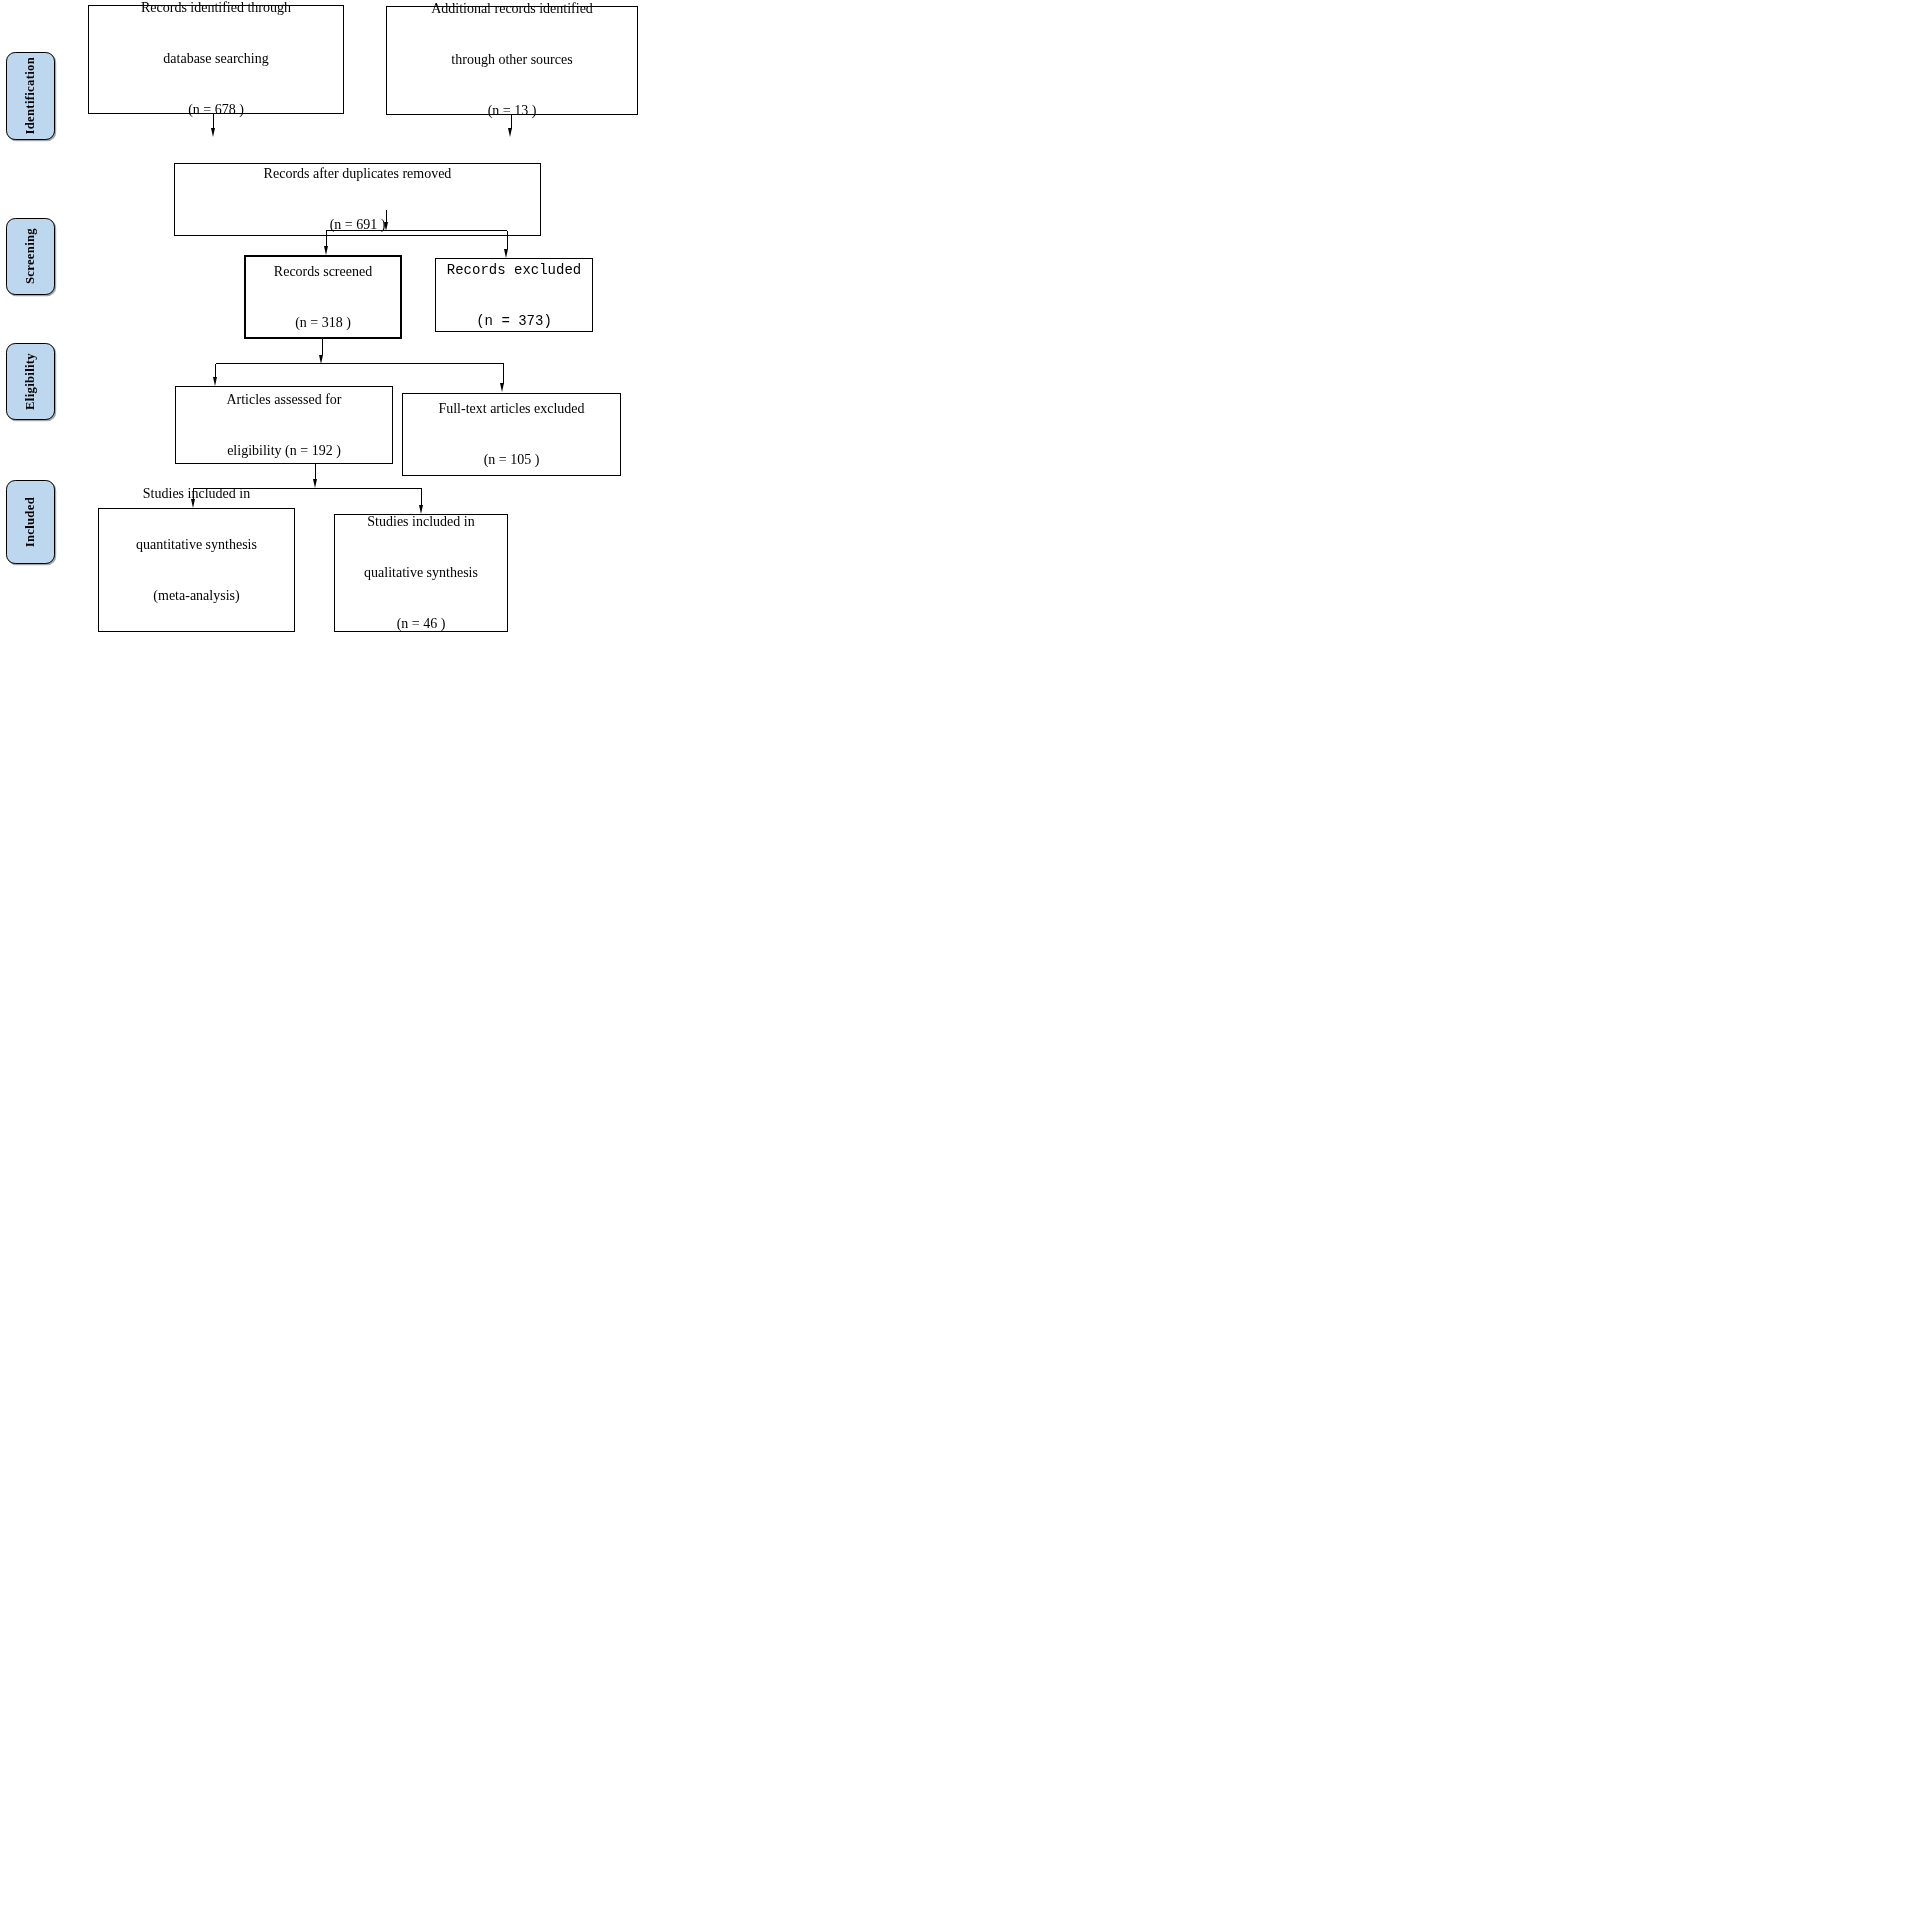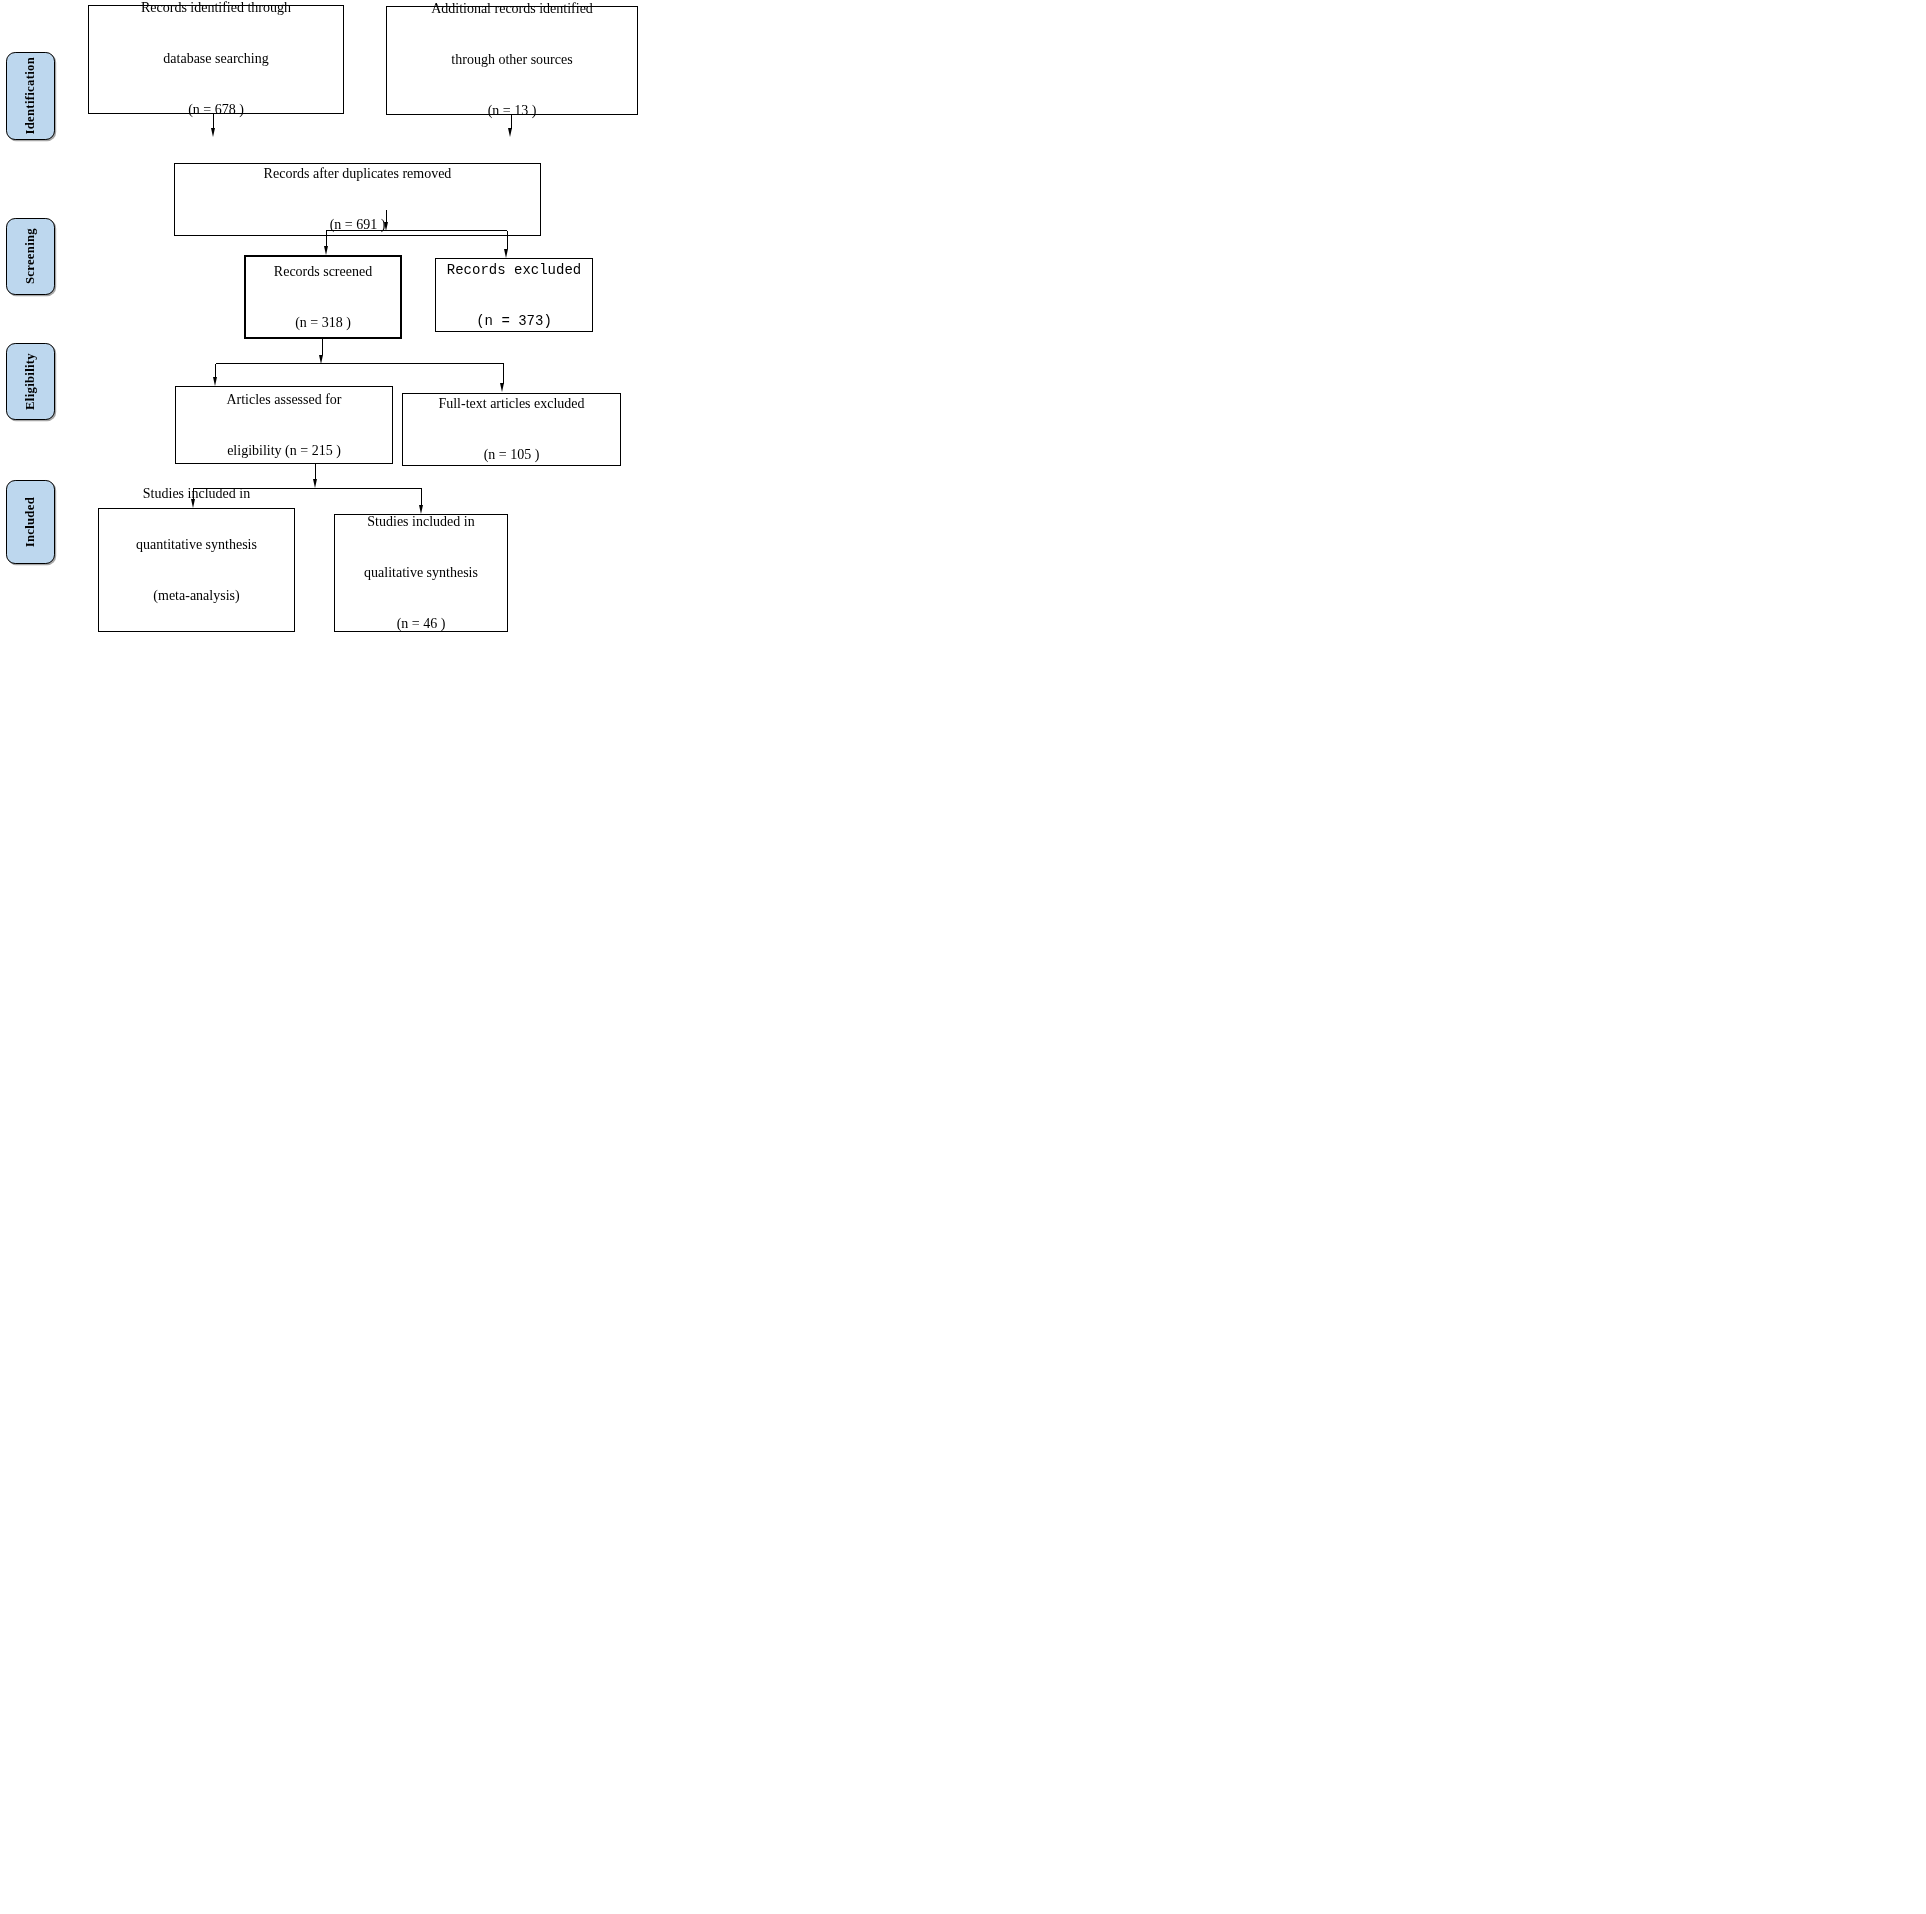--- a/index.html
+++ b/index.html
@@ -58,21 +58,21 @@
     line-height:26px;
     white-space:nowrap;
     gap:25px;
   }
   .b1{left:88px;top:4.6px;  width:256px;height:109px;}
   .b2{left:386px;top:5.8px; width:252px;height:109px;}
   .b3{left:174px;top:137px;width:367px;height:73px;margin-top:26px;}
   .b4{left:244px;top:255px;width:158px;height:84px;border-width:2.3px;}
   .b5{left:435px;top:258px;width:158px;height:74px;font-family:Liberation Mono, monospace;}
   .b6{left:175px;top:386px;width:218px;height:78px;}
-  .b7{left:402px;top:393px;width:219px;height:73px;}
+  .b7{left:402px;top:393px;width:219px;height:83px;}
   .b8{left:98px;top:508px;width:197px;height:124px;}
   .b9{left:334px;top:514px;width:174px;height:118px;}
   
   .vl,.hl{position:absolute;background:var(--stroke);}
   .vl{width:1.2px;}
   .hl{height:1.2px;}
   .ah{
     position:absolute;
     width:0;height:0;
     border-left:2.9px solid transparent;
@@ -120,21 +120,21 @@
     <div>(n = 318 )</div>
   </div>
 
   <div class="box b5">
     <div>Records excluded</div>
     <div>(n = 373)</div>
   </div>
 
   <div class="box b6">
     <div>Articles assessed for</div>
-    <div>eligibility (n = 215 )</div>
+    <div>eligibility (n = 192 )</div>
   </div>
 
   <div class="box b7">
     <div>Full-text articles excluded</div>
     <div>(n = 105 )</div>
   </div>
 
   <div class="box b8">
     <div>Studies included in</div>
     <div>quantitative synthesis</div>

